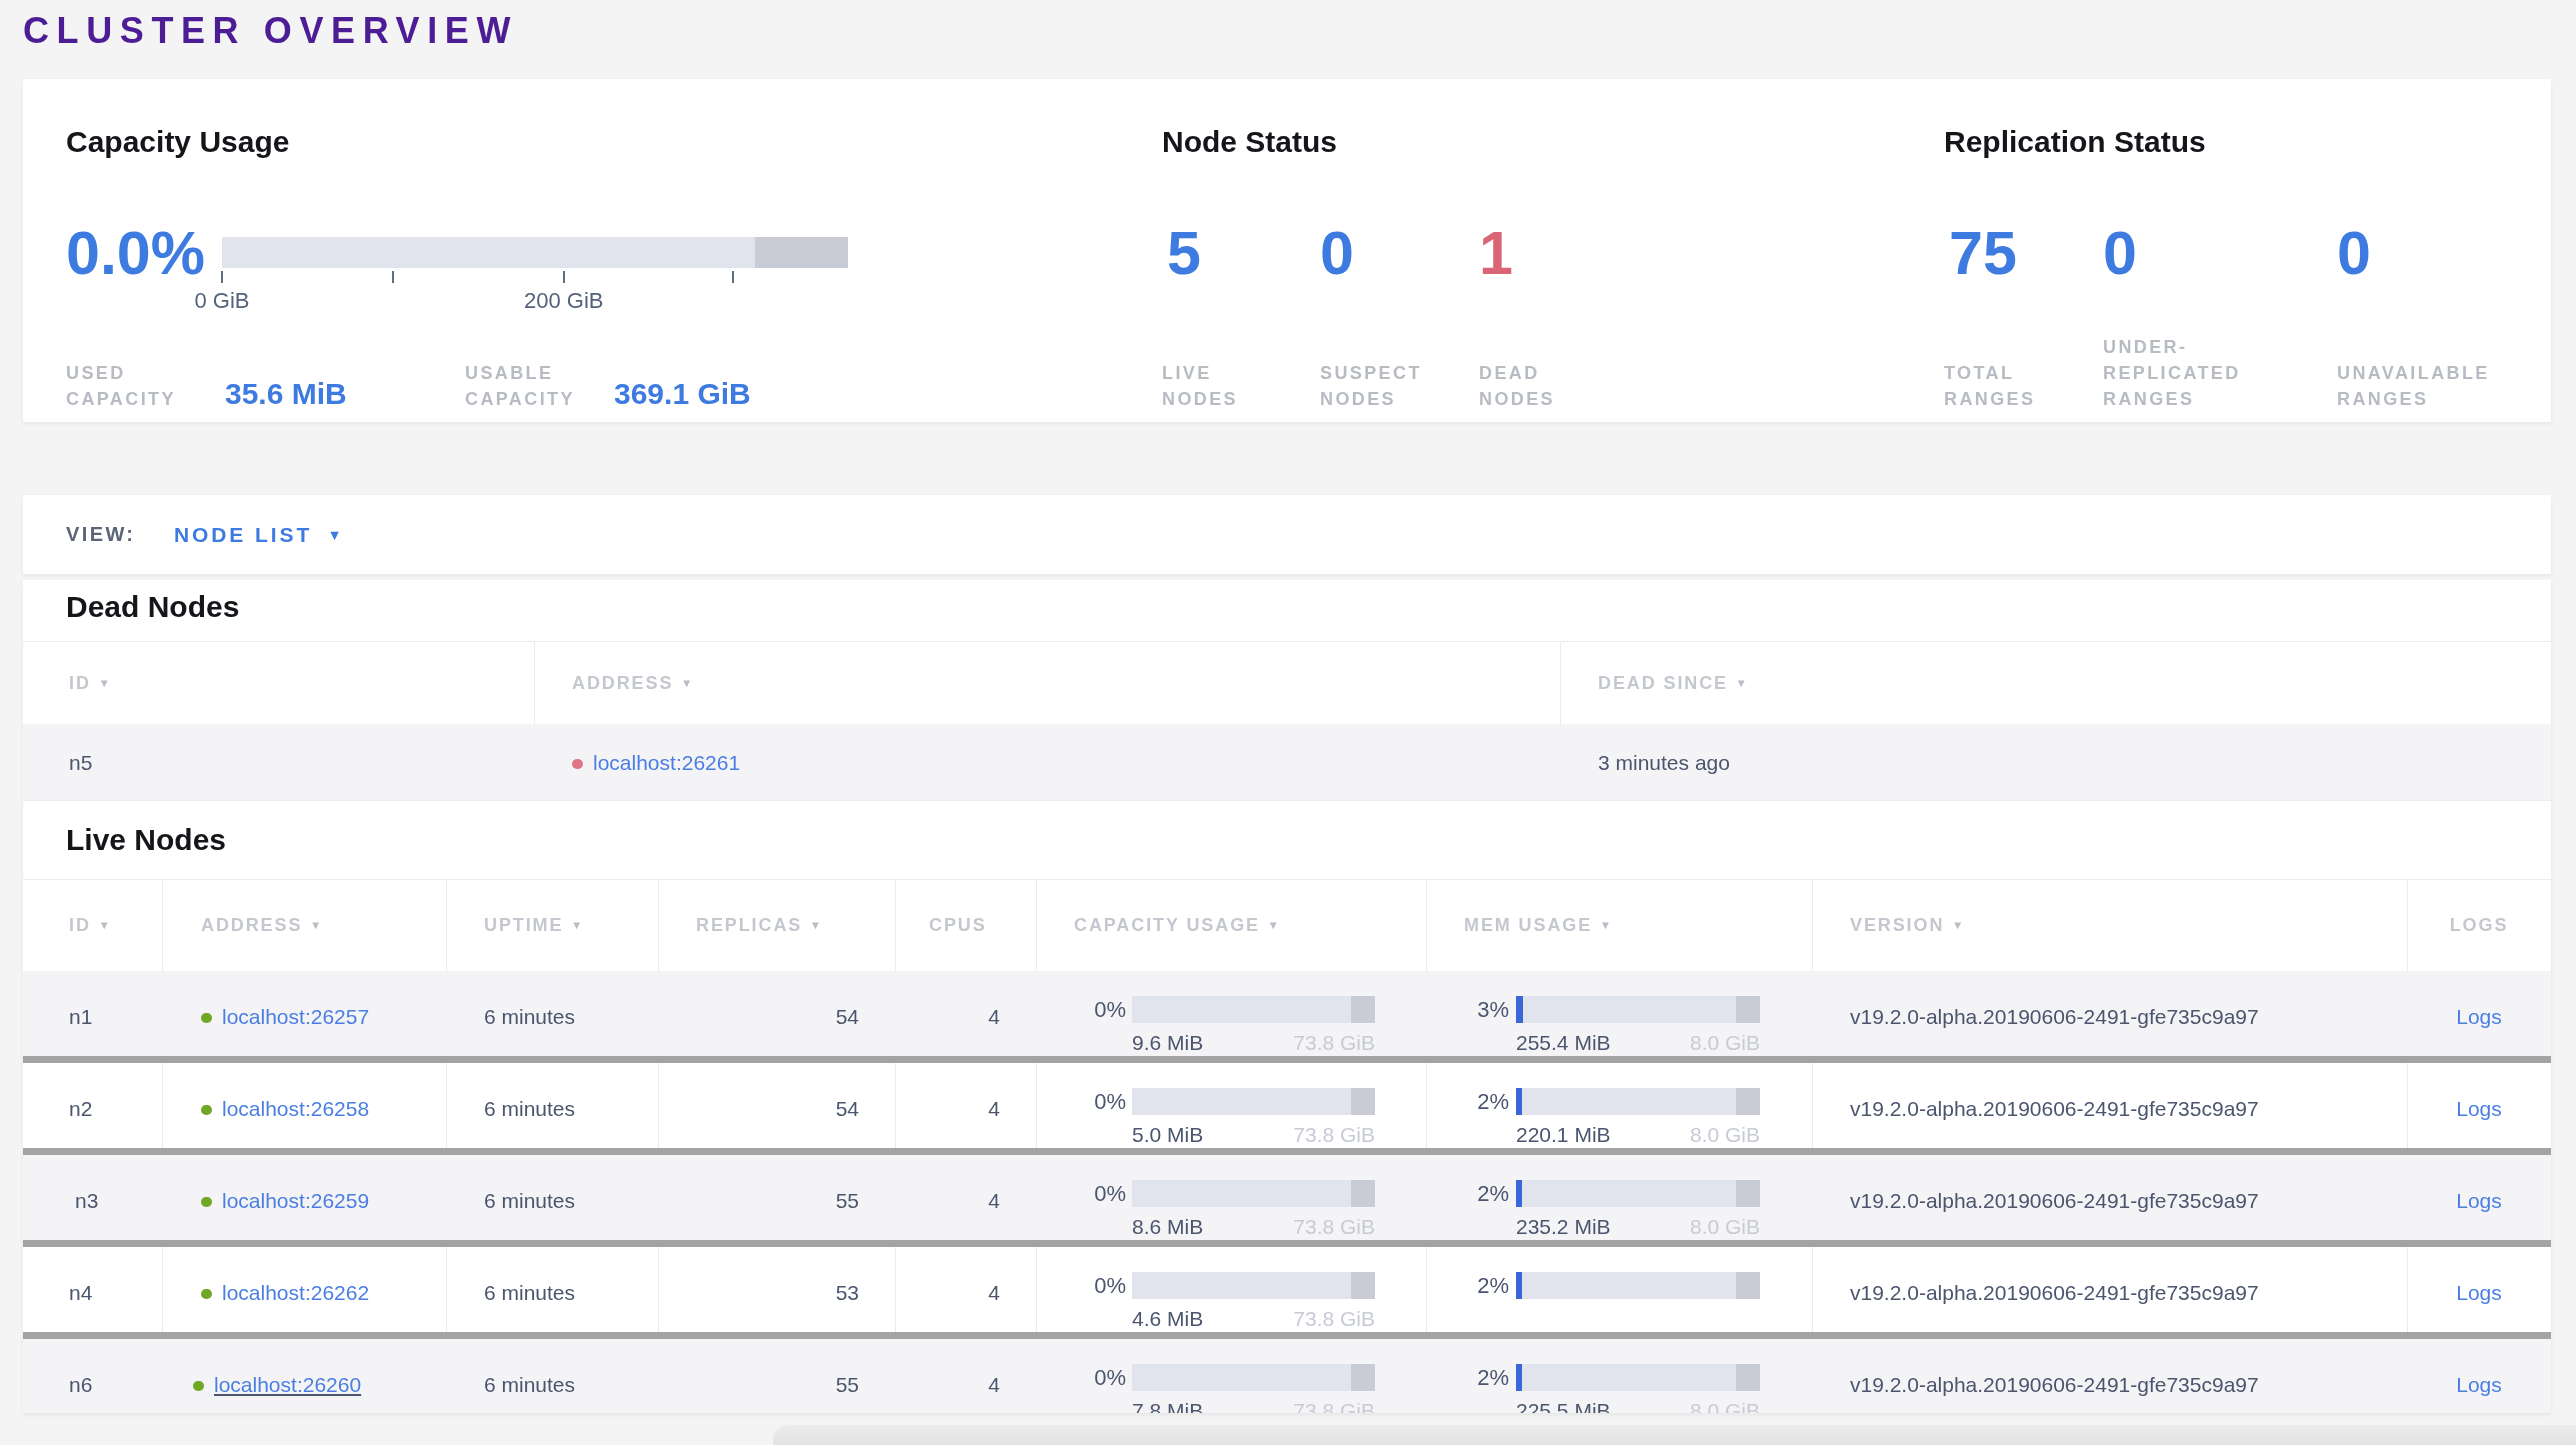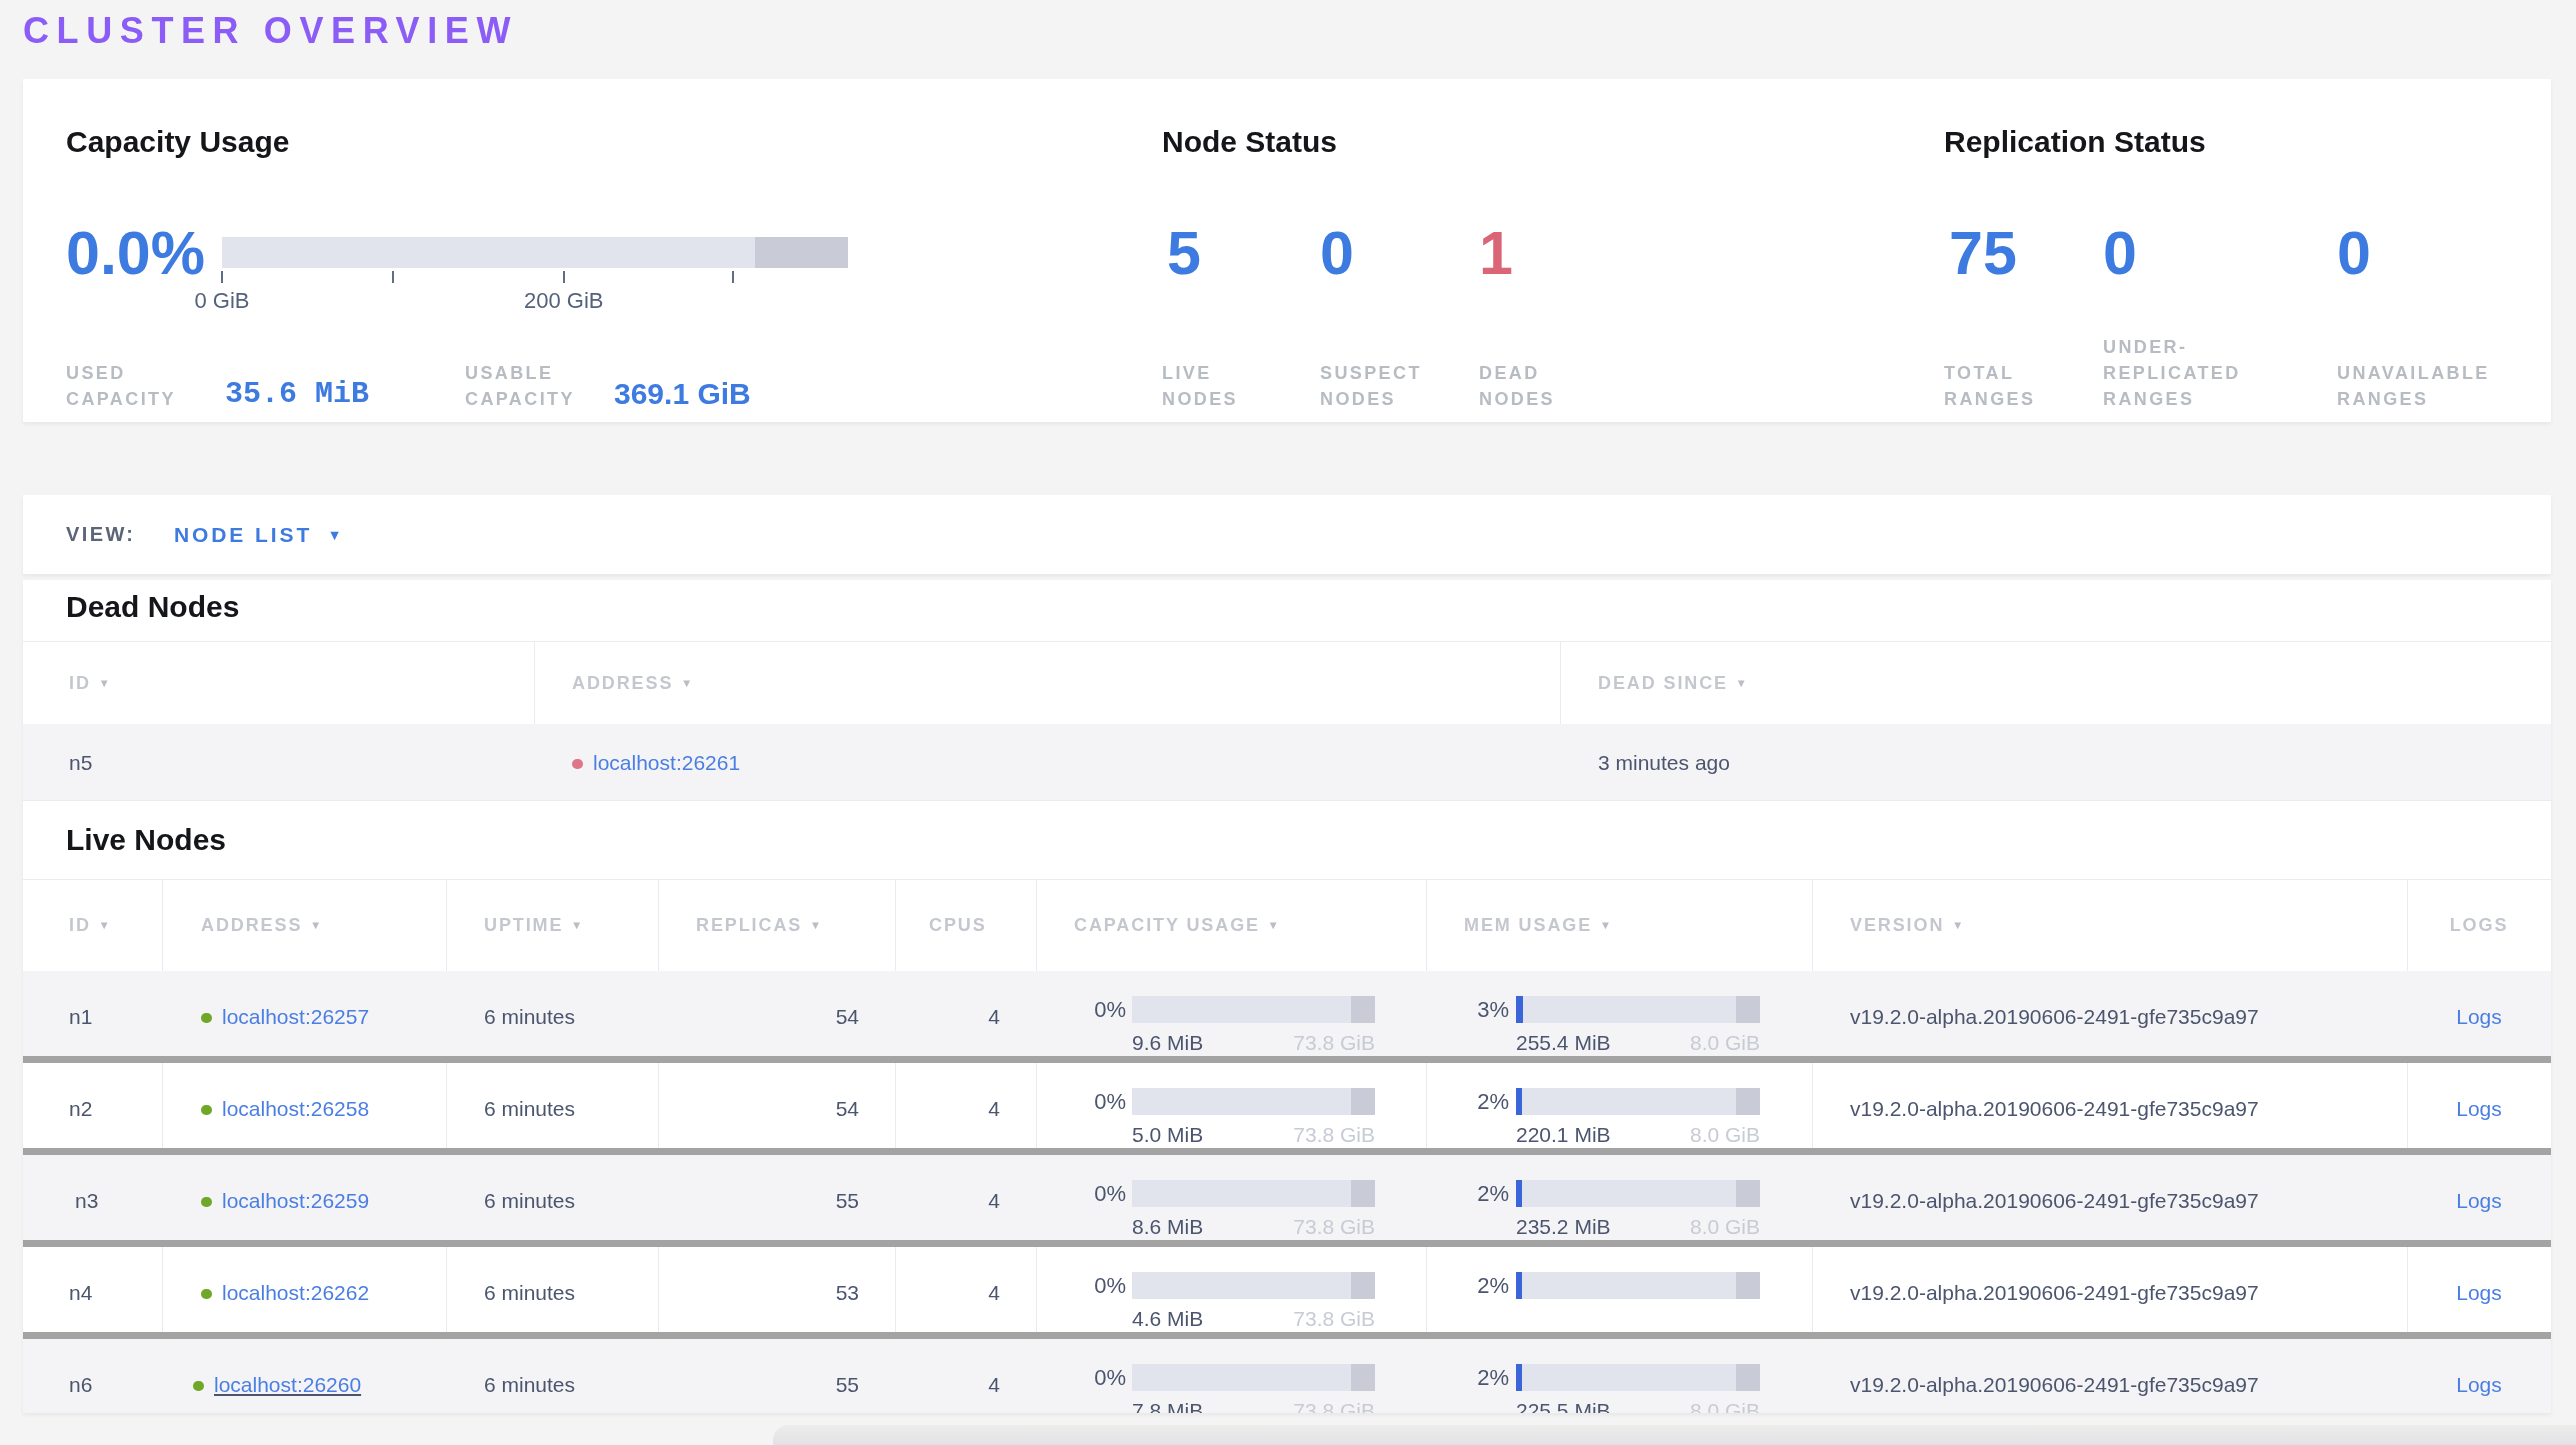--- a/index.html
+++ b/index.html
@@ -5,21 +5,21 @@
   :root{
     --bg:#f4f4f4; --card:#ffffff; --blue:#3d7be0; --link:#4a7ee3; --red:#da6577;
     --dot-red:#df7688; --dot-green:#6fa726; --dark:#4b556e; --label:#b7bbc2;
     --hdr:#c4c8ce; --line:#e9ebee; --bar:#e2e4ed; --bardark:#c9ccd6; --barfill:#3b66d9;
     --stripe:#f4f4f6; --muted:#c7cbd4; --tick:#5f6d85; --ticklabel:#55627b;
   }
   *{box-sizing:border-box;margin:0;padding:0}
   body{margin:0;background:var(--bg);font-family:"Liberation Sans","DejaVu Sans",sans-serif;}
   .page{position:relative;width:2576px;height:1446px;background:var(--bg);overflow:hidden;}
   .card{position:absolute;background:var(--card);box-shadow:0 1.9px 3.8px rgba(0,0,0,.06);}
-  .h1{position:absolute;left:23px;top:9.5px;font-size:36px;font-weight:bold;letter-spacing:7.6px;color:#8b5cf6;}
+  .h1{position:absolute;left:23px;top:9.5px;font-size:36px;font-weight:bold;letter-spacing:7.6px;color:#4c1d95;}
   .h2{position:absolute;font-size:30px;font-weight:bold;color:#14161a;}
 
   
   .summary{left:23px;top:79px;width:2528px;height:343px;}
   .big-num{position:absolute;top:141px;font-size:61px;line-height:67px;font-weight:bold;color:var(--blue);}
   .big-num.red{color:var(--red);}
   .stat-label{position:absolute;font-size:18px;font-weight:bold;letter-spacing:2.4px;color:var(--label);line-height:26px;white-space:pre-line;}
   .stat-val{position:absolute;font-size:30px;font-weight:bold;color:var(--blue);}
   .cap-bar{position:absolute;left:199px;top:158px;width:626px;height:31px;background:var(--bar);}
   .cap-bar .dark{position:absolute;top:0;bottom:0;background:var(--bardark);}
@@ -97,21 +97,21 @@
         <div class="mark"></div>
         <div class="tlabel">200 GiB</div>
       </div>
       <div class="tick" style="left: 81.6%;">
         <div class="mark"></div>
         <div class="tlabel"></div>
       </div>
     </div>
     <div class="stat-label" style="left:43px;top:281px;">USED
 CAPACITY</div>
-    <div class="stat-val" style="left:202px;top:298px;font-family:Liberation Mono, monospace;">35.6 MiB</div>
+    <div class="stat-val" style="left:202px;top:298px;">35.6 MiB</div>
     <div class="stat-label" style="left:442px;top:281px;">USABLE
 CAPACITY</div>
     <div class="stat-val" style="left:591px;top:298px;">369.1 GiB</div>
 
     <div class="h2" style="left:1139px;top:46px;">Node Status</div>
     <div class="big-num" style="left:1144px;">5</div>
     <div class="big-num" style="left:1297px;">0</div>
     <div class="big-num red" style="left:1456px;">1</div>
     <div class="stat-label" style="left:1139px;top:281px;">LIVE
 NODES</div>

